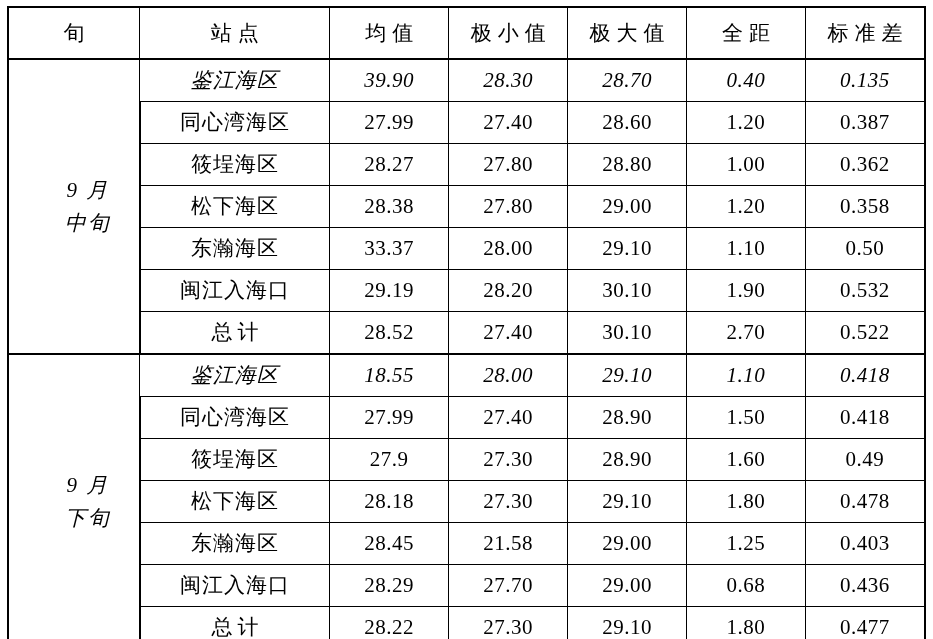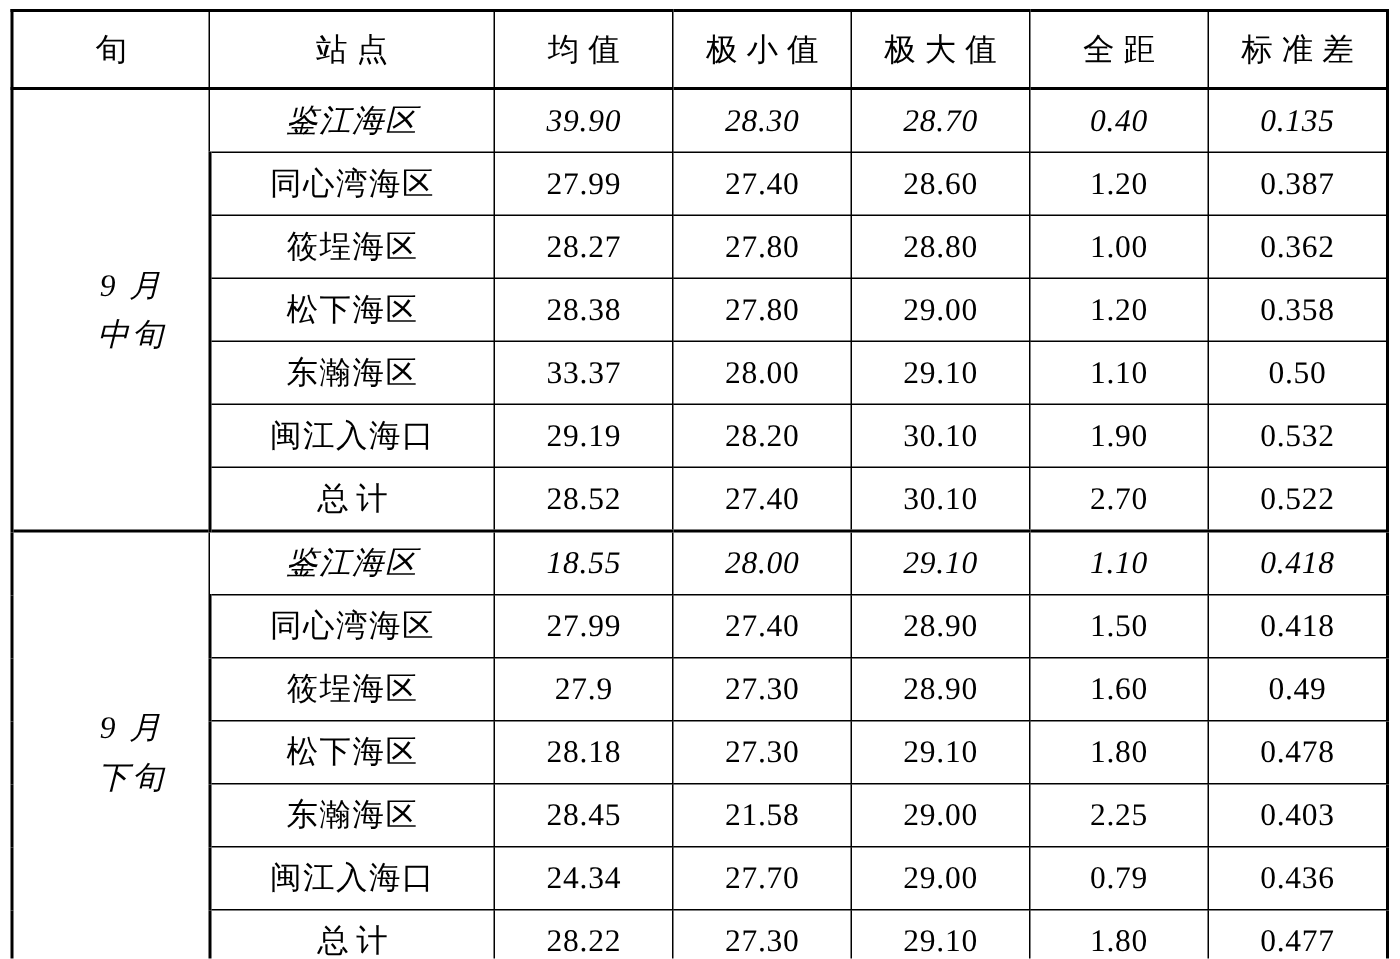--- a/index.html
+++ b/index.html
@@ -201,29 +201,29 @@
         <td class="col-num body-cell">27.30</td>
         <td class="col-num body-cell">29.10</td>
         <td class="col-num body-cell">1.80</td>
         <td class="col-num body-cell">0.478</td>
       </tr>
       <tr>
         <td class="col-station body-cell">东瀚海区</td>
         <td class="col-num body-cell">28.45</td>
         <td class="col-num body-cell">21.58</td>
         <td class="col-num body-cell">29.00</td>
-        <td class="col-num body-cell">2.25</td>
+        <td class="col-num body-cell">1.25</td>
         <td class="col-num body-cell">0.403</td>
       </tr>
       <tr>
         <td class="col-station body-cell">闽江入海口</td>
-        <td class="col-num body-cell">24.34</td>
+        <td class="col-num body-cell">28.29</td>
         <td class="col-num body-cell">27.70</td>
         <td class="col-num body-cell">29.00</td>
-        <td class="col-num body-cell">0.79</td>
+        <td class="col-num body-cell">0.68</td>
         <td class="col-num body-cell">0.436</td>
       </tr>
       <tr>
         <td class="col-station body-cell total-label">总计</td>
         <td class="col-num body-cell">28.22</td>
         <td class="col-num body-cell">27.30</td>
         <td class="col-num body-cell">29.10</td>
         <td class="col-num body-cell">1.80</td>
         <td class="col-num body-cell">0.477</td>
       </tr>

